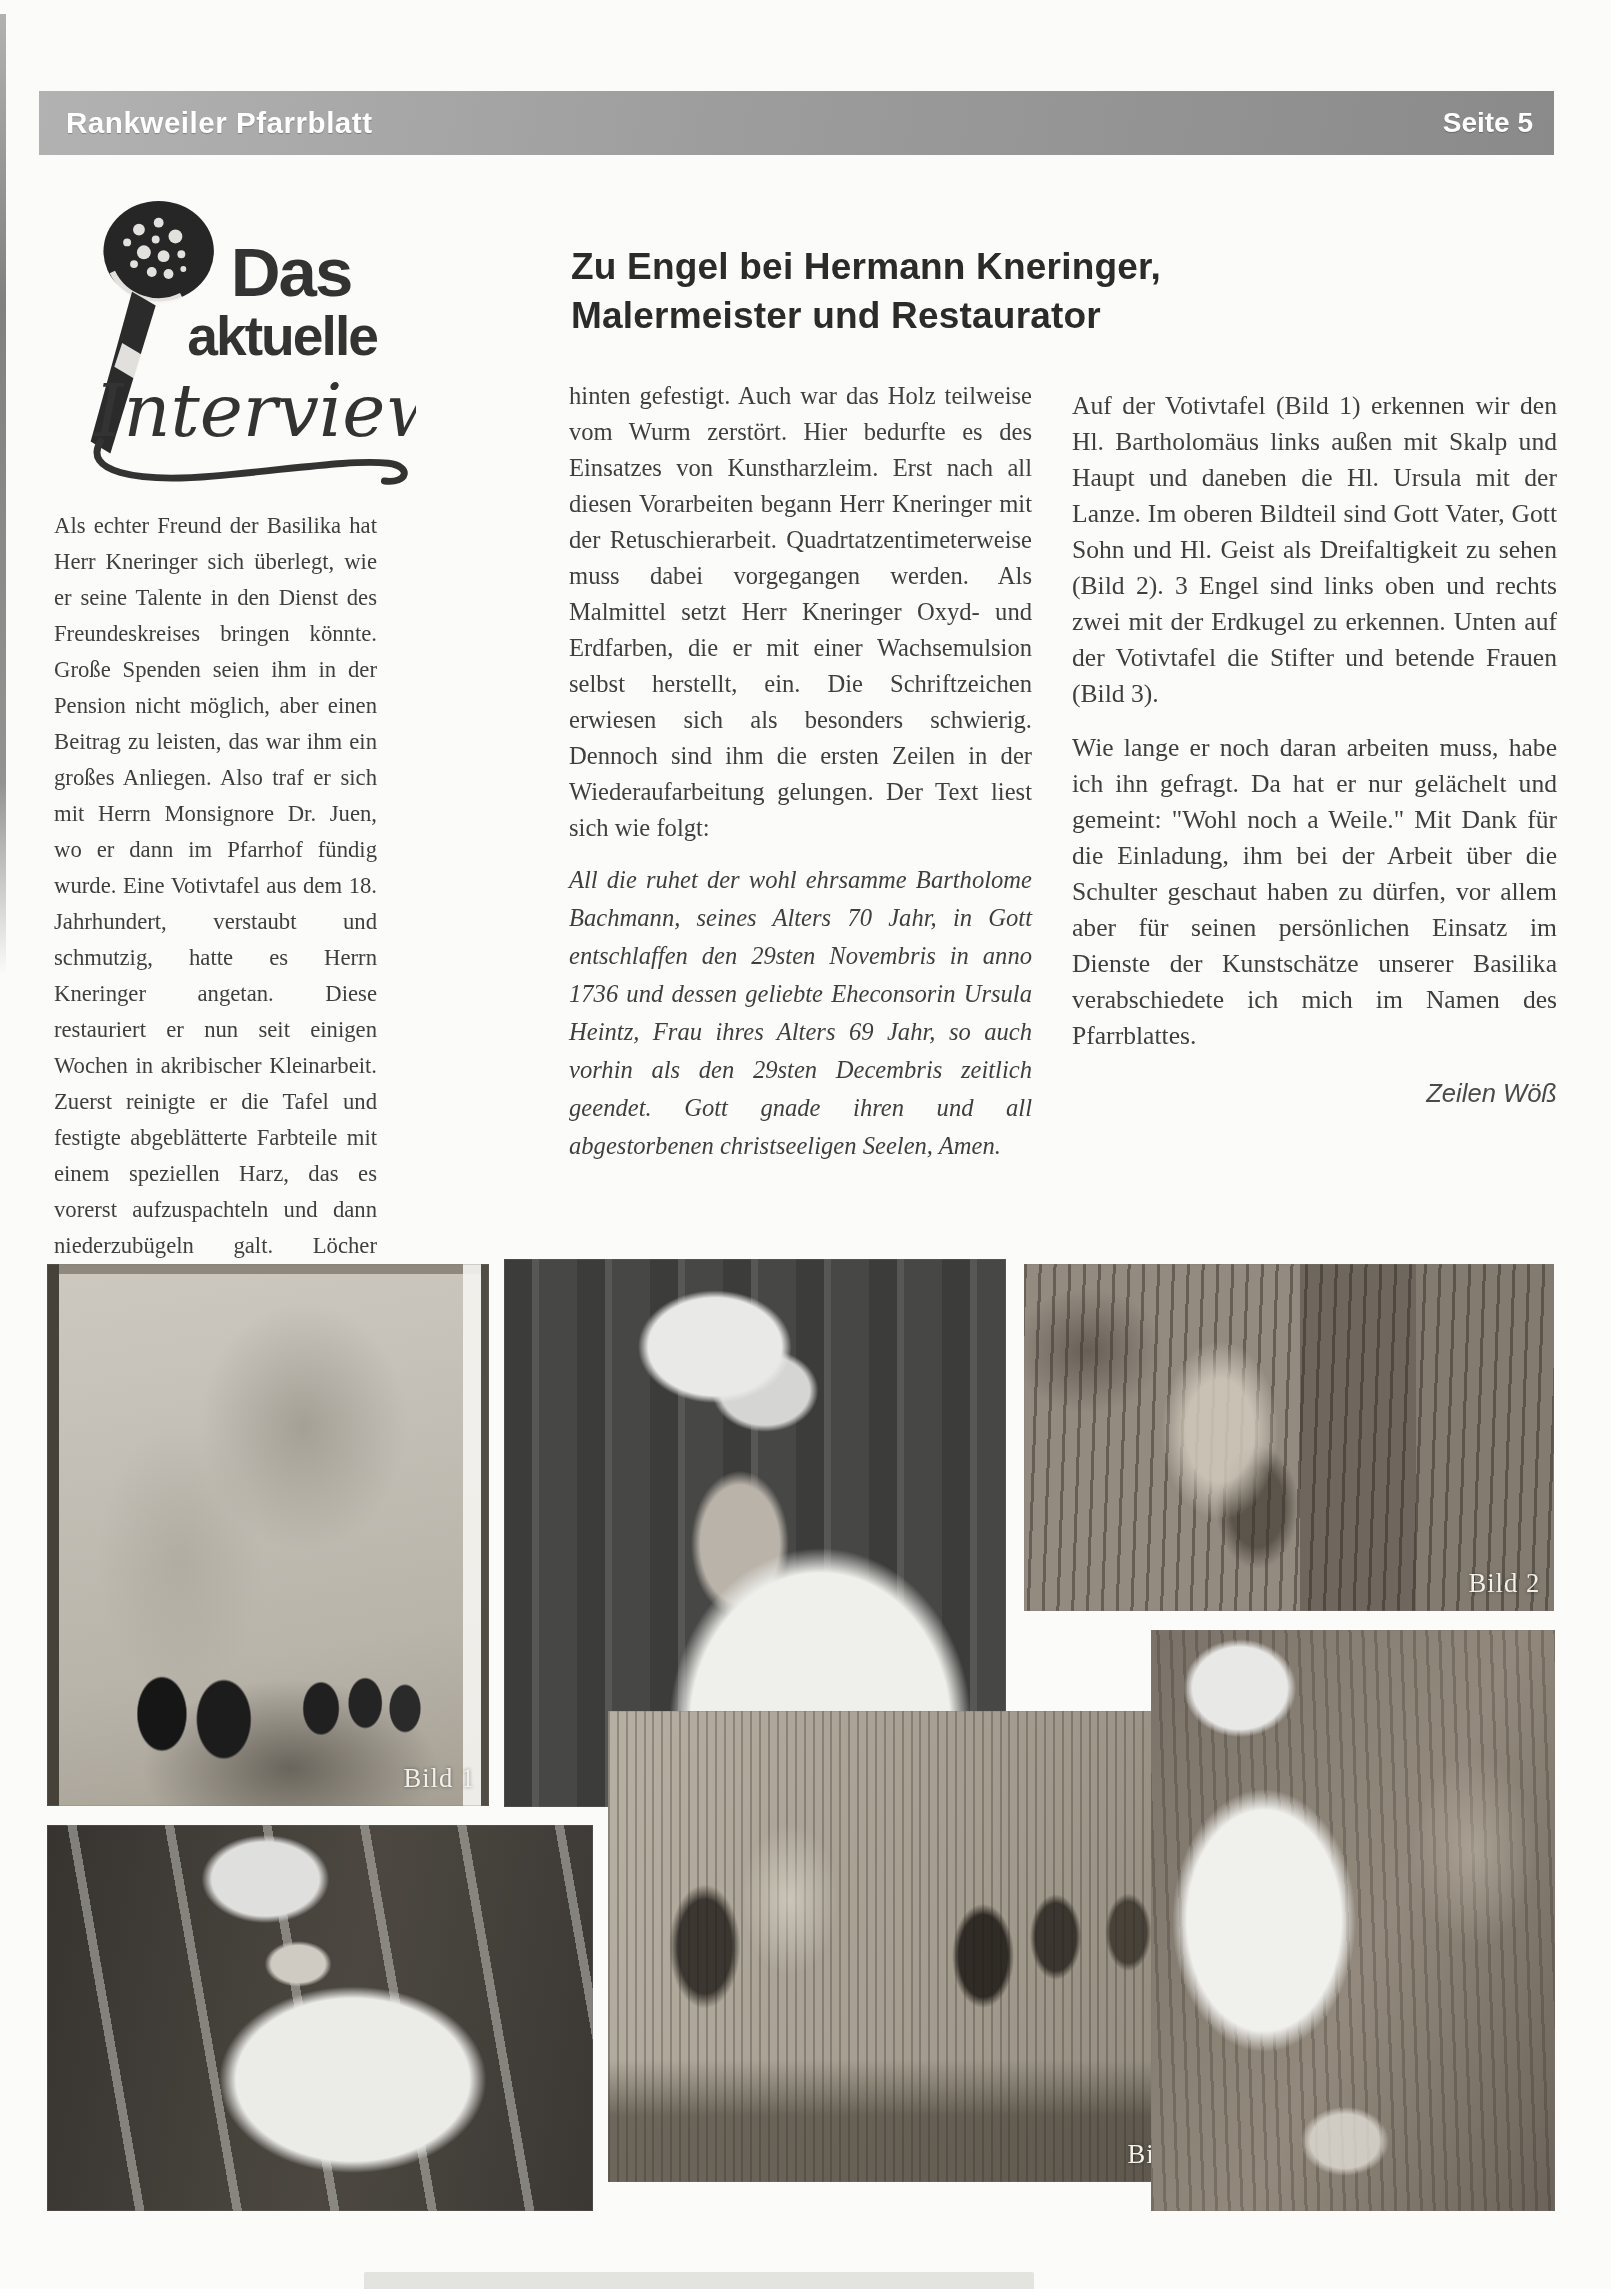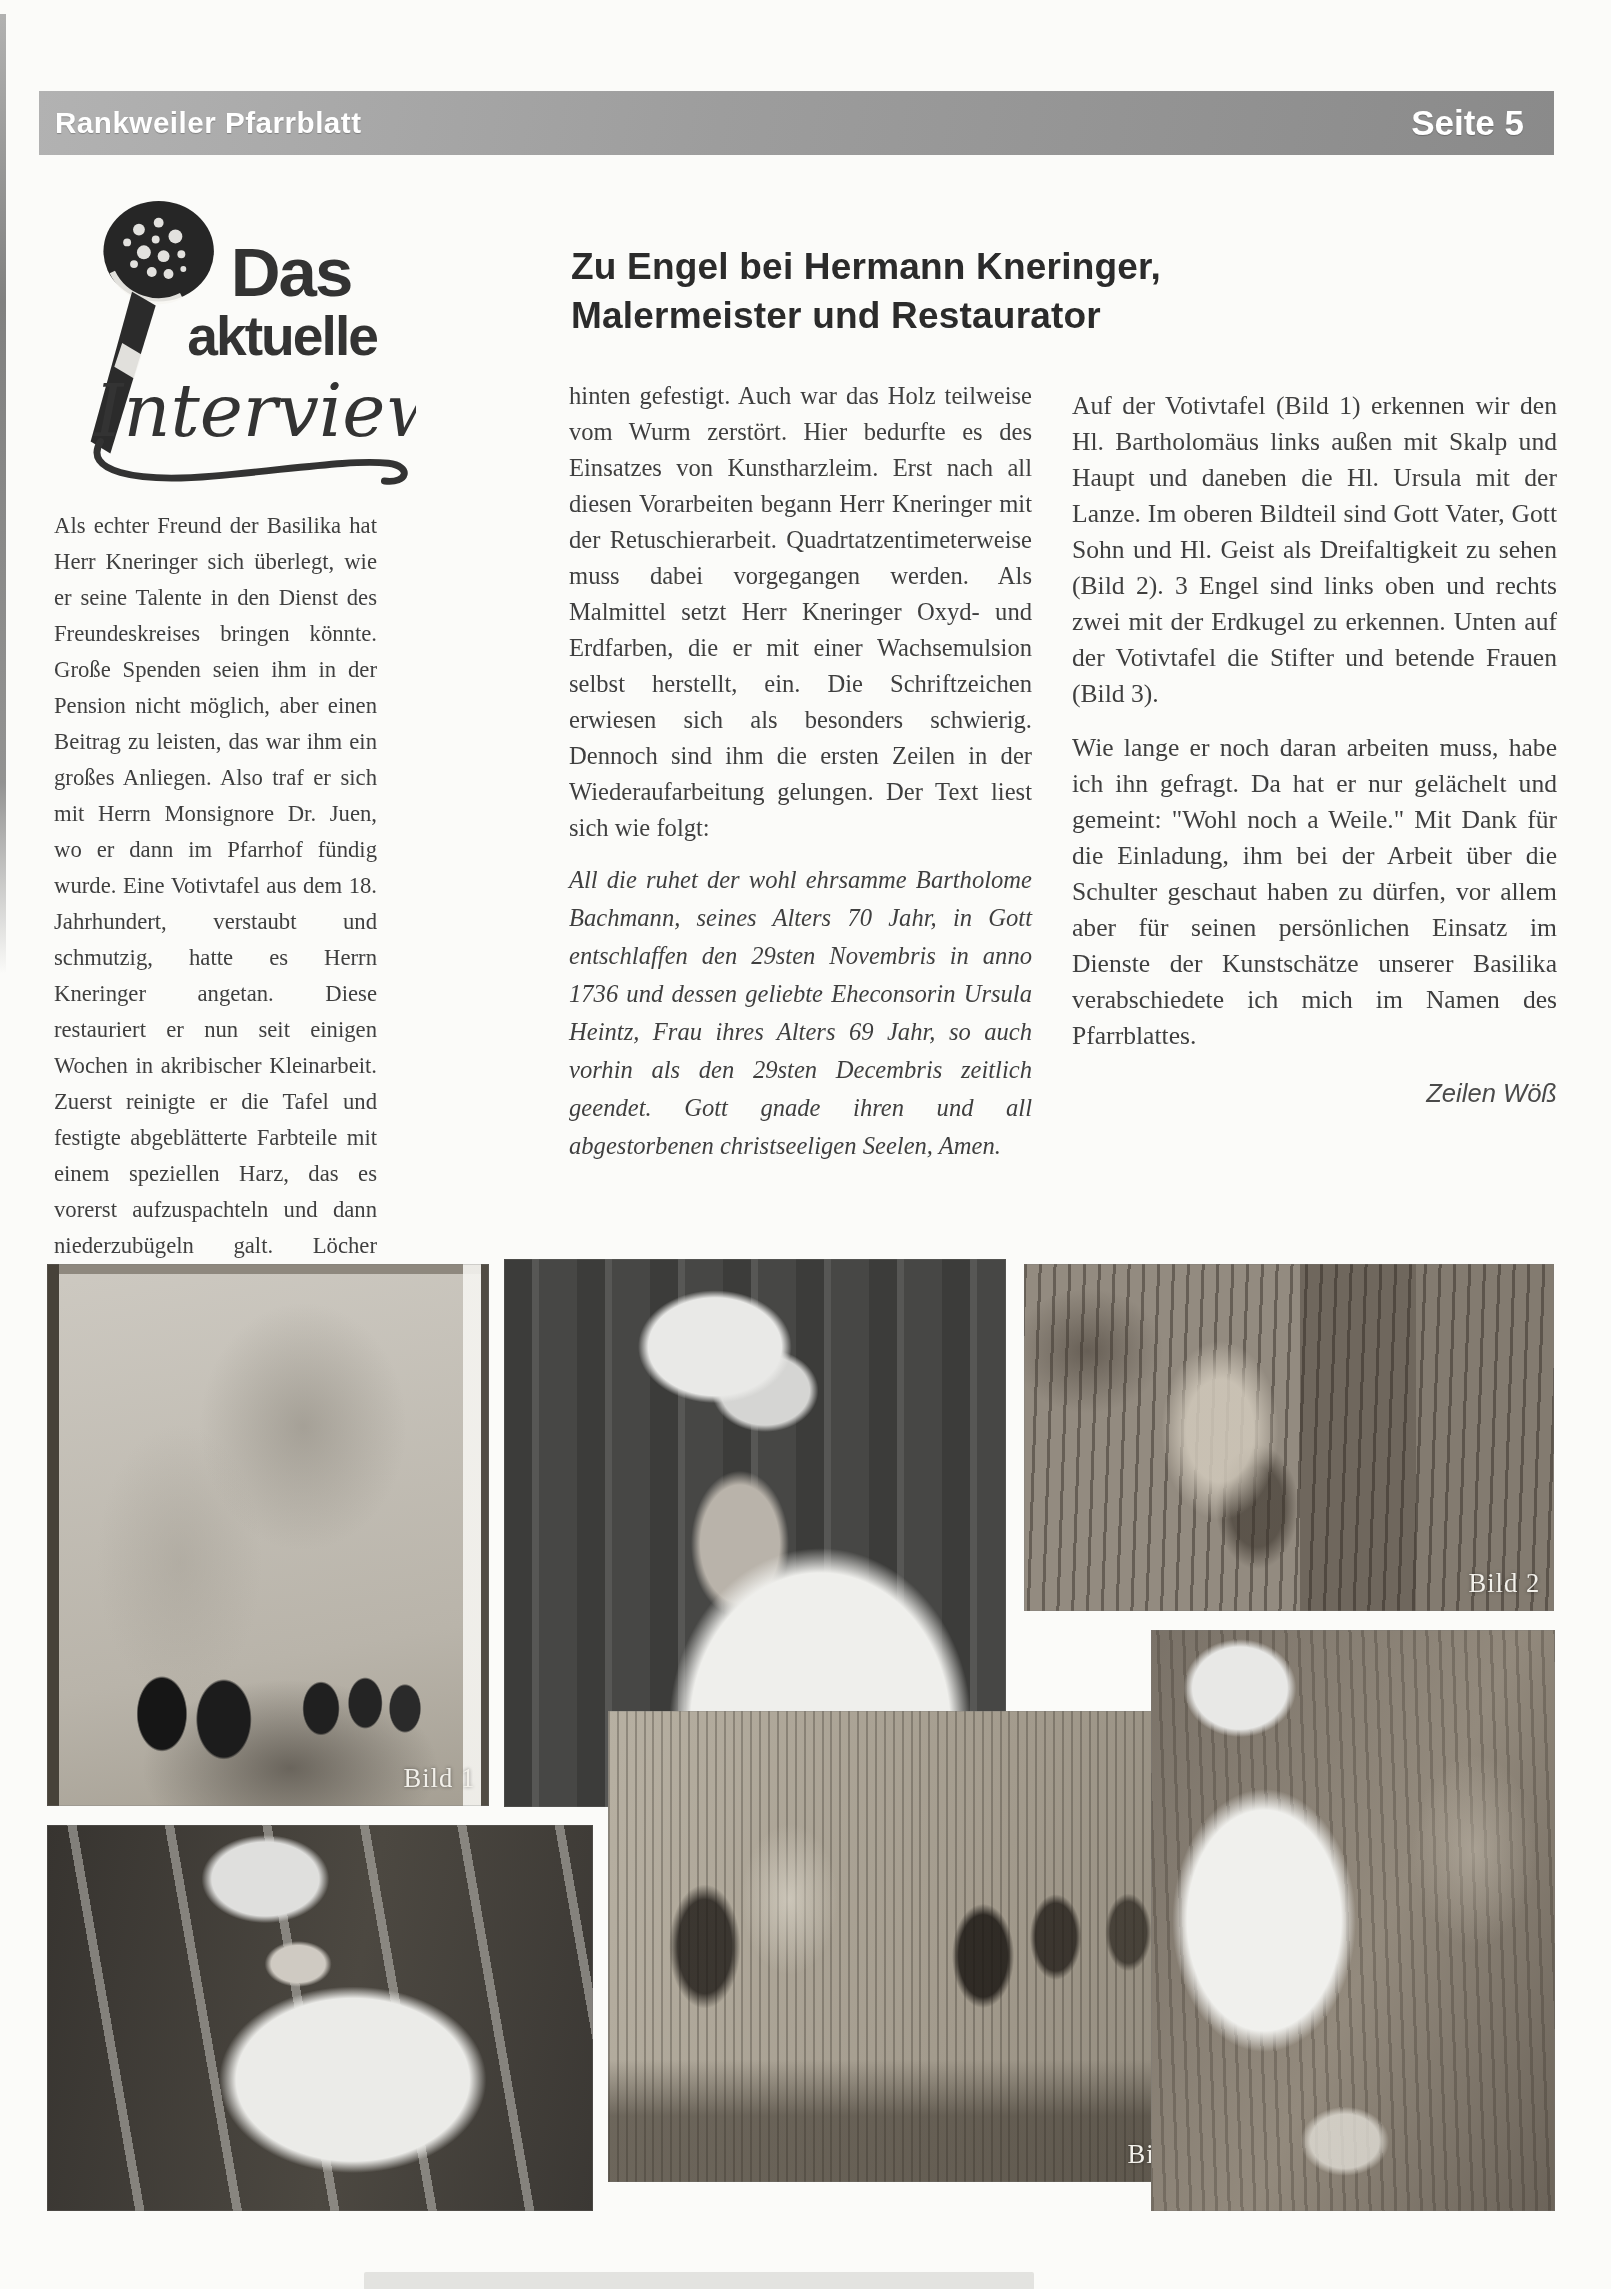--- a/index.html
+++ b/index.html
@@ -13,22 +13,22 @@
     background:linear-gradient(#8a8a8a,#3f3f3f 30%,#5a5a5a 80%,rgba(90,90,90,0));opacity:.65;}
   .bottom-strip{position:absolute;left:364px;top:2272px;width:670px;height:17.7px;
     background:#e3e3e0;border-radius:2px;}
   
   .header-bar{
     position:absolute;left:39px;top:91px;width:1515px;height:64px;
     background:linear-gradient(100deg,#b2b2b2,#9d9d9d 45%,#8a8a8a);
     display:flex;align-items:center;justify-content:space-between;
     font-family:"Liberation Sans",sans-serif;color:#fff;font-weight:bold;
   }
-  .header-bar .hleft{font-size:29.6px;padding-left:16px;letter-spacing:0.5px;text-shadow:0 1px 1px rgba(0,0,0,.25);}
-  .header-bar .hright{font-size:35px;padding-right:30px;text-shadow:0 1px 1px rgba(0,0,0,.25);}
+  .header-bar .hleft{font-size:29.6px;padding-left:27px;letter-spacing:0.5px;text-shadow:0 1px 1px rgba(0,0,0,.25);}
+  .header-bar .hright{font-size:28px;padding-right:21px;text-shadow:0 1px 1px rgba(0,0,0,.25);}
   
   .logo{position:absolute;left:65px;top:195px;width:351px;height:292px;}
   
   .article-title{
     position:absolute;left:571px;top:242px;width:887px;
     font-family:"Liberation Sans",sans-serif;font-weight:bold;
     font-size:37px;line-height:49px;color:#2b2b2b;letter-spacing:0.2px;
   }
   
   .col{position:absolute;text-align:justify;}

